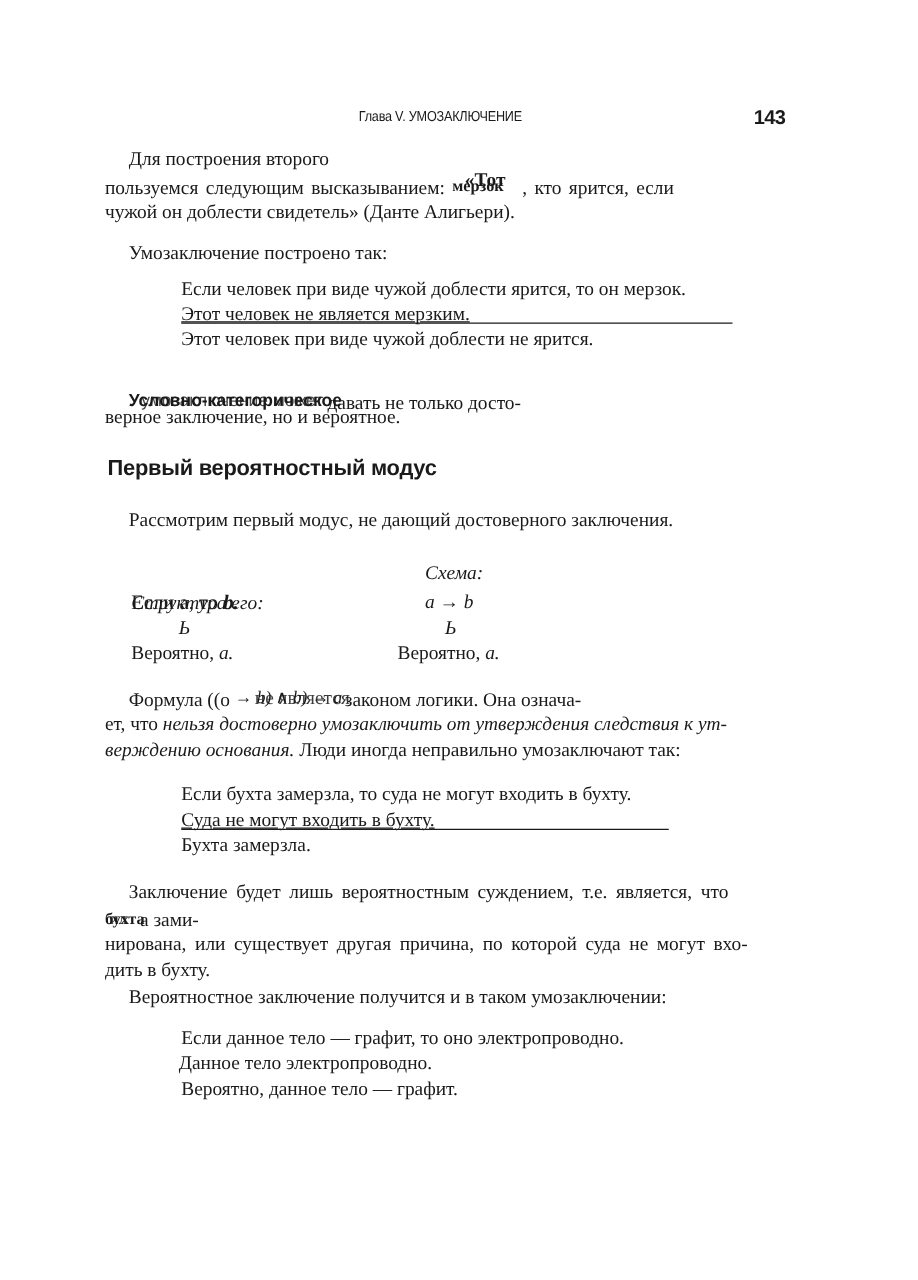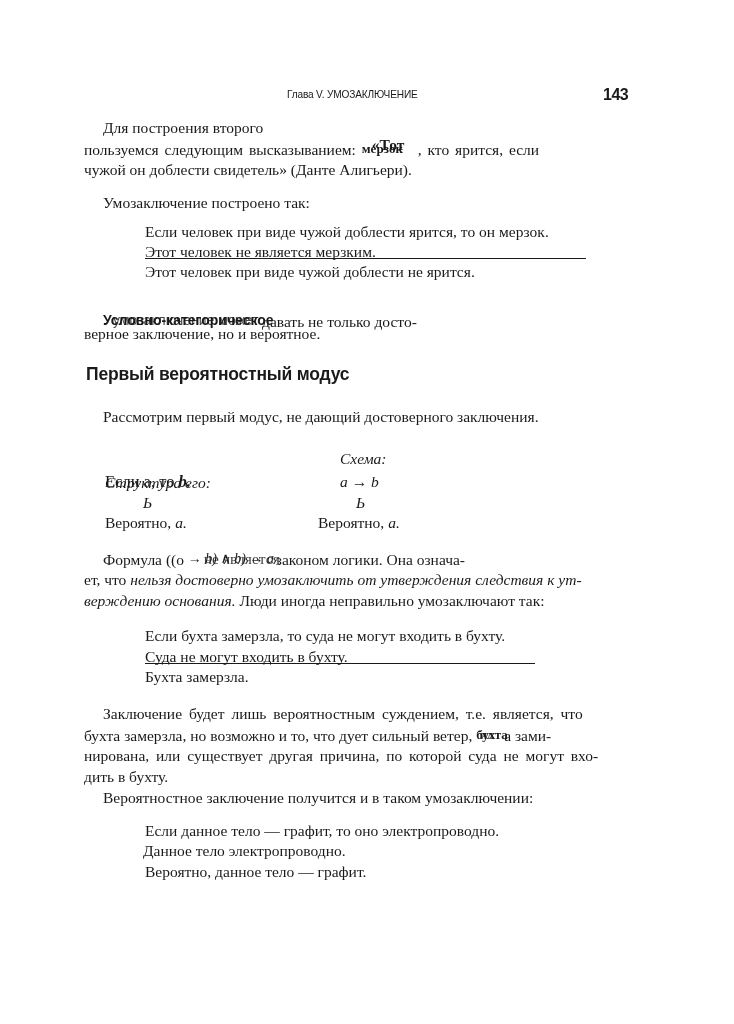--- a/index.html
+++ b/index.html
@@ -84,21 +84,20 @@
   <i>верждению основания.</i><span> Люди иногда неправильно умозаключают так:</span>
 </div>
 
 <div class="abs serif p" style="left:145px; top:625px;">Если бухта замерзла, то суда не могут входить в бухту.</div>
 <div class="abs serif p" style="left:145px; top:646px; text-decoration:underline;">Суда не могут входить в бухту.</div>
 <div class="underline-line" style="left:145px; top:663px; width:390px;"></div>
 <div class="abs serif p" style="left:145px; top:666px;">Бухта замерзла.</div>
 
 <div class="abs serif p" style="left:103px; top:703px; word-spacing:3px;">Заключение будет лишь вероятностным суждением, т.е. является, что</div>
 <div class="abs serif p" style="left:84px; top:724px;">
-  <span>бухта замерзла, но возможно и то, что дует сильный ветер,</span>
   <span class="overlap" style="width:20px; height:20px; vertical-align:-3px;">
     <span class="a" style="font-weight:bold; font-size:13px;">бухта</span>
     <span class="b" style="left:4px; font-weight:normal; font-size:13px;">ил</span>
   </span><span style="margin-left:8px;">а зами-</span>
 </div>
 <div class="abs serif p" style="left:84px; top:745px; word-spacing:3px;">нирована, или существует другая причина, по которой суда не могут вхо-</div>
 <div class="abs serif p" style="left:84px; top:766px;">дить в бухту.</div>
 
 <div class="abs serif p" style="left:103px; top:787px;">Вероятностное заключение получится и в таком умозаключении:</div>
 

